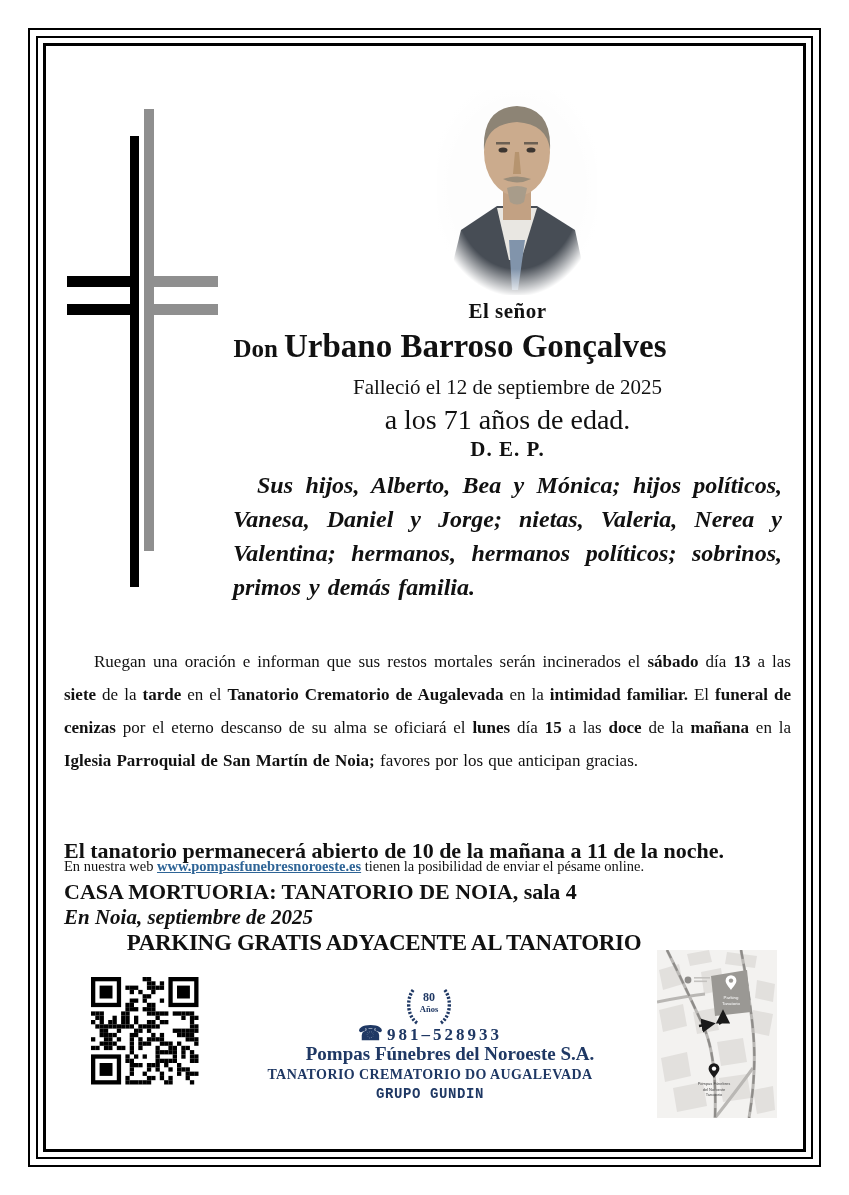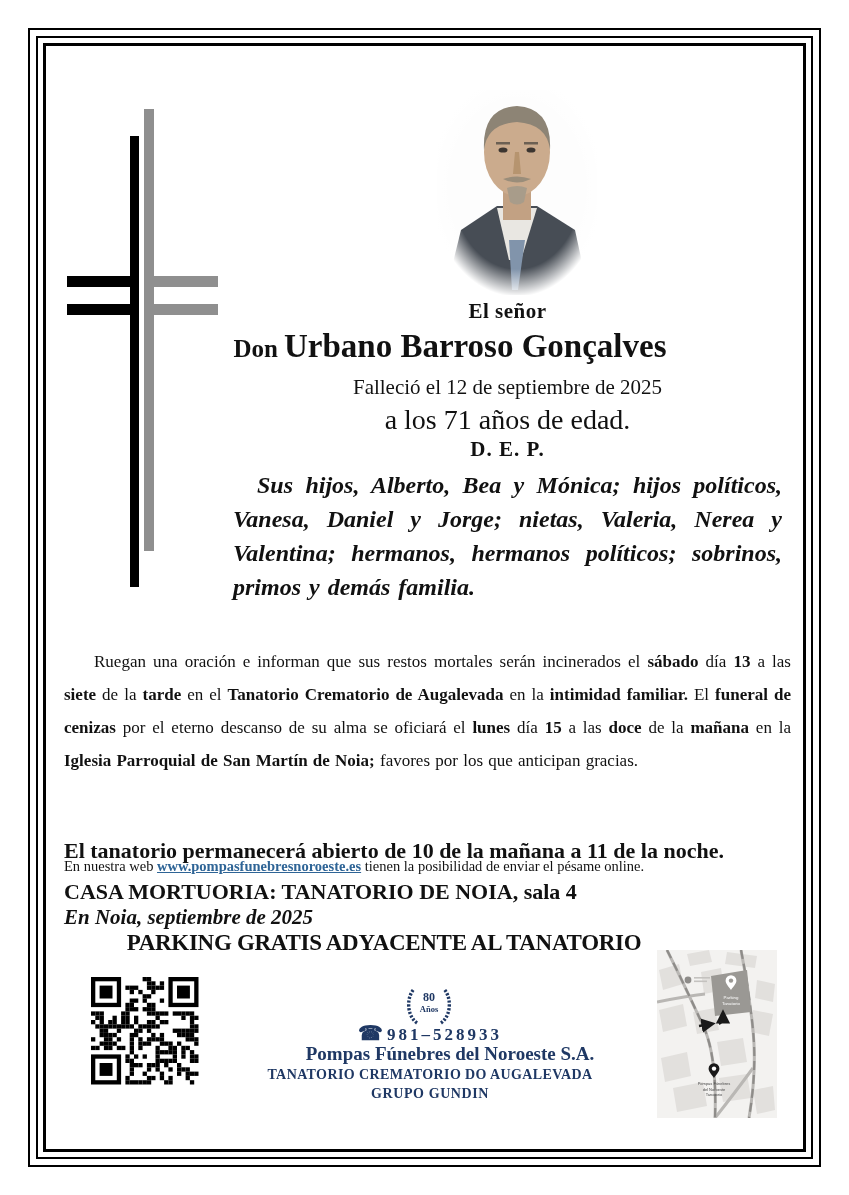--- a/index.html
+++ b/index.html
@@ -30,21 +30,21 @@
   .casa{left:64px;top:879px;width:727px;font-size:22px;font-weight:bold;}
   .placedate{left:64px;top:905px;width:727px;font-size:21px;font-weight:bold;font-style:italic;}
   .parking{left:64px;top:930px;width:640px;font-size:23px;font-weight:bold;letter-spacing:-0.3px;}
 
   .navy{color:#1f3864;}
   .badge{left:403px;top:984px;width:52px;height:42px;}
   .phone{left:235px;top:1021px;width:390px;font-size:17px;font-weight:bold;letter-spacing:3px;}
   .phone .ph-icon{font-size:20px;letter-spacing:0;margin-right:4px;}
   .company{left:190px;top:1043px;width:480px;font-size:19px;font-weight:bold;margin-left:20px;}
   .facility{left:190px;top:1067px;width:480px;font-size:14px;font-weight:bold;letter-spacing:.4px;}
-  .group{left:190px;top:1086px;width:480px;font-size:14px;font-weight:bold;letter-spacing:.6px;}
+  .group{left:190px;top:1086px;width:480px;font-size:14px;font-weight:bold;letter-spacing:.6px;font-family:Liberation Mono, monospace;}
 
   .qr{left:85px;top:971px;width:120px;height:116px;background:#fff;}
   .map{left:657px;top:950px;width:120px;height:168px;}
   .photo{left:437px;top:90px;width:160px;height:205px;}
   .crossbox{left:60px;top:100px;width:165px;height:495px;}
 </style>
 </head>
 <body>
 
 <div class="page">

